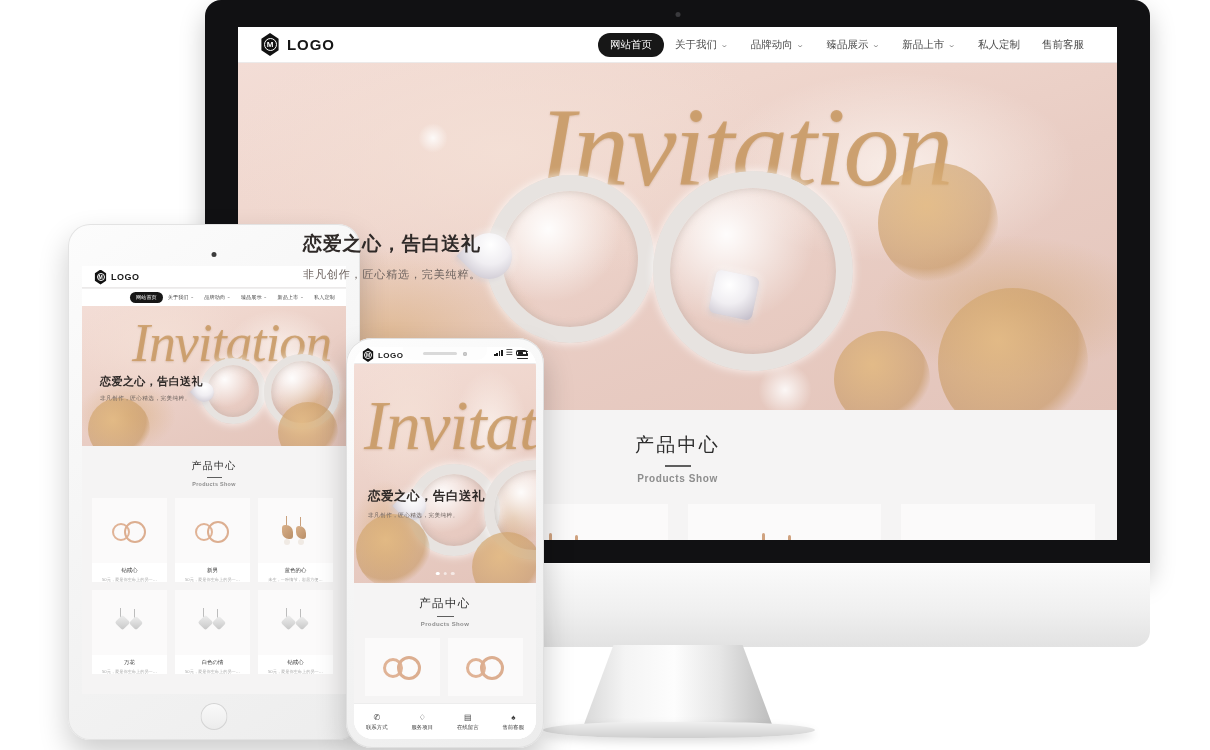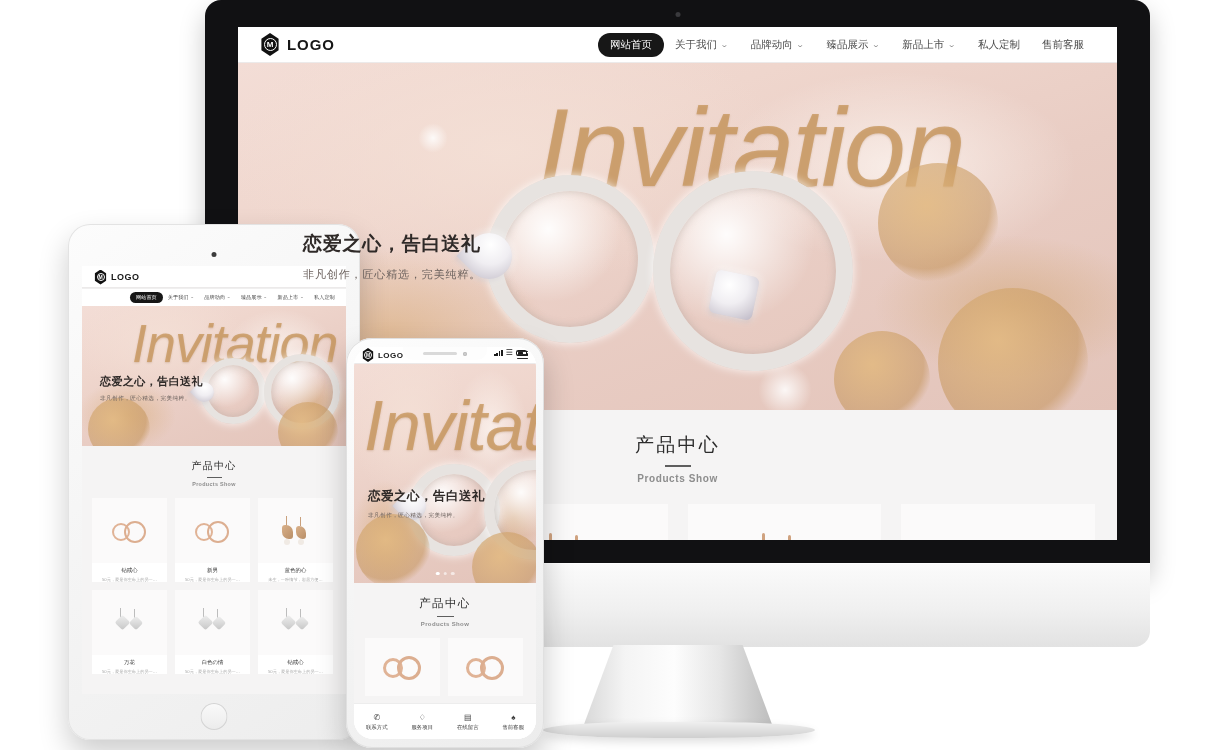--- a/index.html
+++ b/index.html
@@ -17,21 +17,21 @@
     background:
       radial-gradient(ellipse 30% 40% at 17% 78%, rgba(214,168,110,.55), rgba(214,168,110,0) 62%),
       radial-gradient(ellipse 26% 34% at 88% 70%, rgba(206,160,104,.50), rgba(206,160,104,0) 60%),
       radial-gradient(ellipse 34% 46% at 75% 30%, rgba(255,250,246,.70), rgba(255,250,246,0) 60%),
       radial-gradient(ellipse 50% 60% at 30% 25%, rgba(244,224,214,.85), rgba(244,224,214,0) 65%),
       linear-gradient(160deg, #f3ddd6 0%, #efd6cd 30%, #e9cdc4 58%, #e3c4ba 100%);
     overflow: hidden;
   }
   .script-word {
     position: absolute;
-    font-family: Liberation Sans, sans-serif;
+    font-family: Liberation Serif, serif;
     font-style: italic;
     color: rgba(198,150,92,.78);
     text-shadow: 0 1px 2px rgba(150,100,50,.25);
     letter-spacing: -.02em;
     white-space: nowrap;
     pointer-events: none;
   }
   
   .ring {
     position: absolute; border-radius: 50%;

